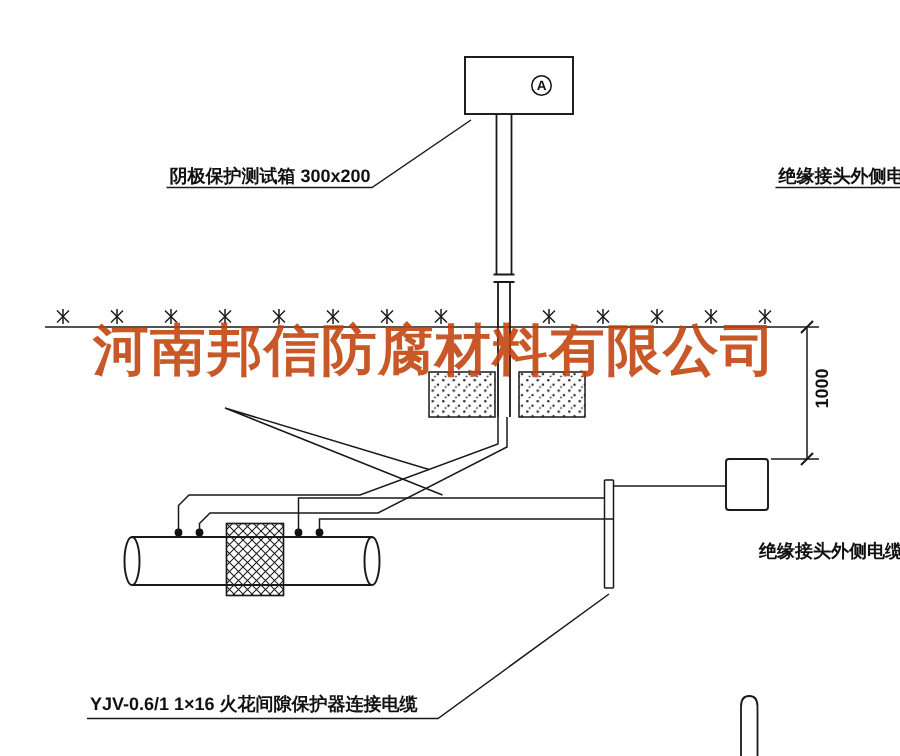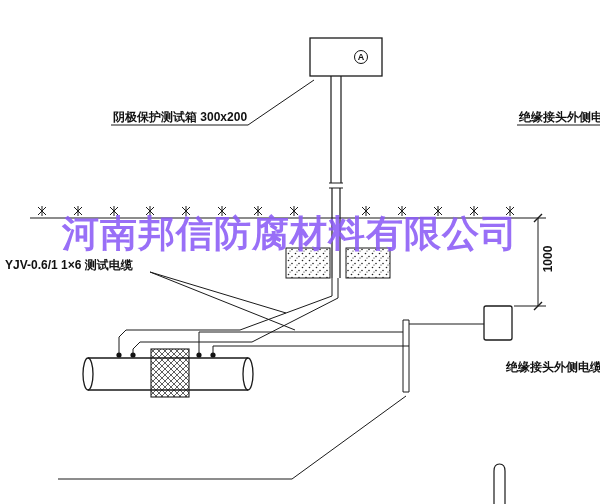--- a/index.html
+++ b/index.html
@@ -51,21 +51,21 @@
     color: #111;
   }
   .watermark {
     position: absolute;
     left: 62px; top: 209px;
     width: 480px;
     font-family: "Liberation Serif", serif;
     font-size: 37px;
     font-weight: 700;
     letter-spacing: 1px;
-    color: #8b5cf6;
+    color: #c2410c;
     opacity: 0.88;
     white-space: nowrap;
   }
   .lbl-testbox { left: 113px; top: 110px; }
   .lbl-jointcable { left: 519px; top: 110px; }
   .lbl-testcable { left: 5px; top: 258px; }
   .lbl-sparkcable { left: 60px; top: 462px; }
   .lbl-sparkprot { left: 506px; top: 360px; }
 </style>
 </head>
@@ -185,19 +185,19 @@
       <path d="M494,504 L494,471 Q494,464 499.5,464 Q505,464 505,471 L505,504"></path>
     </g>
   </svg>
 
   <div class="terminal-circle">
     <span>A</span>
   </div>
 
   <div class="label lbl-testbox">阴极保护测试箱 300x200</div>
   <div class="label lbl-jointcable">绝缘接头外侧电缆</div>
-  <div class="label lbl-testcable">YJV-0.6/1 1×6  测试电缆</div>
+  <div class="label lbl-sparkcable">YJV-0.6/1 1×16  火花间隙保护器连接电缆</div>
   <div class="label lbl-sparkprot">绝缘接头外侧电缆</div>
   <div class="dim-text">1000</div>
 
   <div class="watermark">河南邦信防腐材料有限公司</div>
 
 </div>
 
 </body></html>

